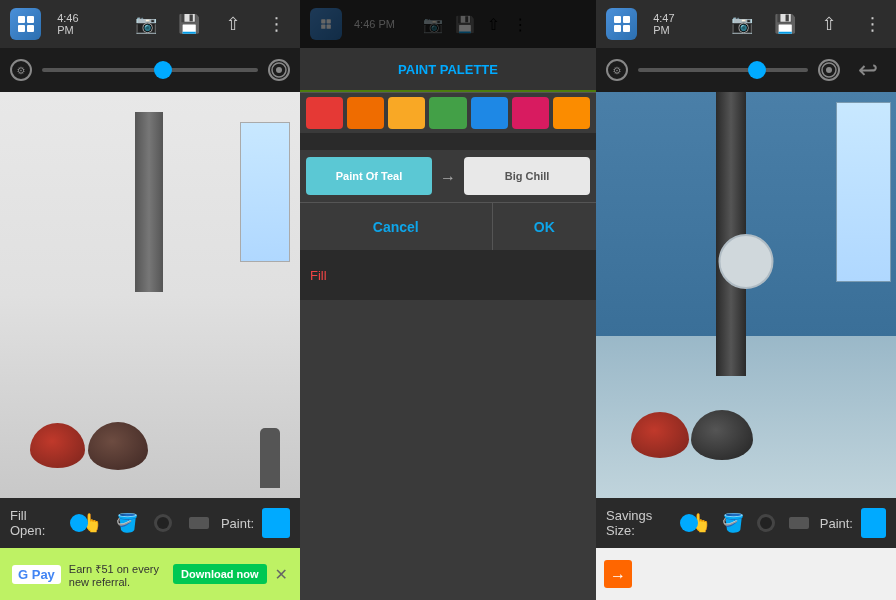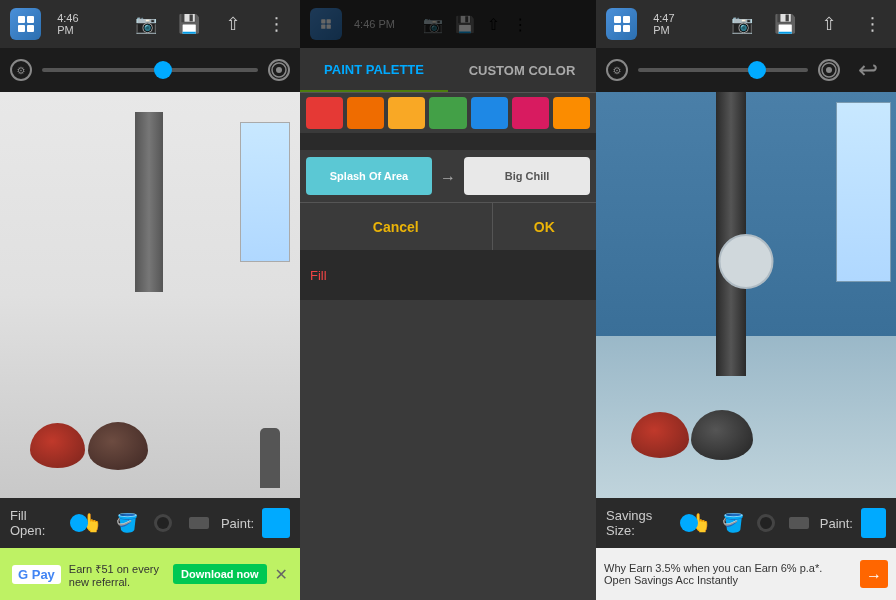--- a/index.html
+++ b/index.html
@@ -458,21 +458,21 @@
       border-top: 1px solid #555;
     }
     .modal-btn {
       flex: 1;
       display: flex;
       align-items: center;
       justify-content: center;
       font-size: 14px;
       font-weight: bold;
       cursor: pointer;
-      color: #eab308;
+      color: #0ea5e9;
       margin-left: 44px;
     }
     .modal-btn + .modal-btn {
       border-left: 1px solid #555;
     }
 
     
     .middle-bottom {
       height: 50px;
       background: #2a2a2a;
@@ -608,21 +608,20 @@
     <div class="icon-btn">💾</div>
     <div class="icon-btn">⇧</div>
     <div class="icon-btn">⋮</div>
   </div>
 
   <div class="modal-overlay">
     <div class="modal-box">
 
       <div class="palette-tabs">
         <div class="palette-tab active">PAINT PALETTE</div>
-        <div class="palette-tab inactive">CUSTOM COLOR</div>
       </div>
 
       <div class="color-swatches-row">
         <div class="color-swatch-circle" style="background:#e53935;"></div>
         <div class="color-swatch-circle" style="background:#ef6c00;"></div>
         <div class="color-swatch-circle" style="background:#f9a825;"></div>
         <div class="color-swatch-circle" style="background:#43a047;"></div>
         <div class="color-swatch-circle" style="background:#1e88e5;"></div>
         <div class="color-swatch-circle" style="background:#d81b60;"></div>
         <div class="color-swatch-circle" style="background:#fb8c00;"></div>
@@ -706,21 +705,21 @@
           <div class="color-cell" style="background: rgb(84, 110, 122);"></div>
           <div class="color-cell" style="background: rgb(96, 125, 139);"></div>
           <div class="color-cell" style="background: rgb(0, 137, 123);"></div>
           <div class="color-cell" style="background: rgb(0, 121, 107);"></div>
           <div class="color-cell" style="background: rgb(0, 105, 92);"></div>
           <div class="color-cell" style="background: rgb(0, 77, 64);"></div>
         </div>
 
       <div class="selected-colors-row">
         <div class="selected-color-box" style="background:#5bc8d4; font-size:11px;">
-          <span>Splash Of Area</span>
+          <span>Paint Of Teal</span>
         </div>
         <span class="arrow-icon">→</span>
         <div class="selected-color-box" style="background:#e8e8e8; color:#555; font-size:11px;">
           <span>Big Chill</span>
         </div>
       </div>
 
       <div class="modal-buttons">
         <div class="modal-btn">Cancel</div>
         <div class="modal-btn">OK</div>
@@ -796,16 +795,15 @@
     <div class="bottom-tool">
       <svg width="22" height="14" viewBox="0 0 22 14">
           <rect x="1" y="1" width="20" height="12" rx="2" fill="#555"></rect>
         </svg>
     </div>
     <span class="label">Paint:</span>
     <div class="paint-swatch"></div>
   </div>
 
   <div class="ad-bar-right">
-    <span style="flex:1;">Why Earn 3.5% when you can Earn 6% p.a*. Open Savings Acc Instantly</span>
     <div class="ad-arrow">→</div>
   </div>
 </div>
 
 </body></html>

